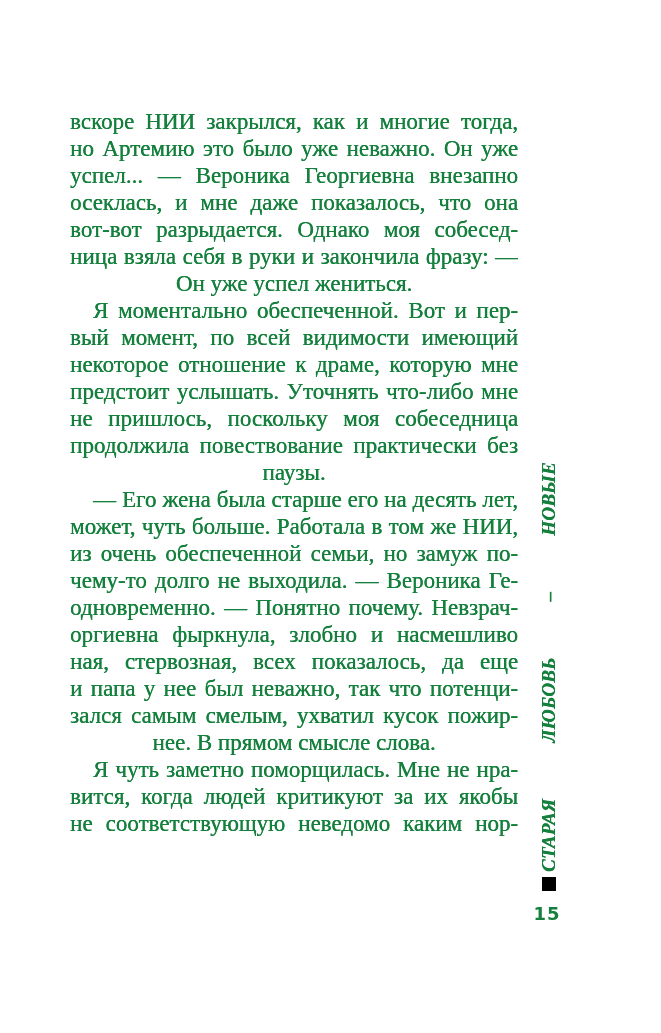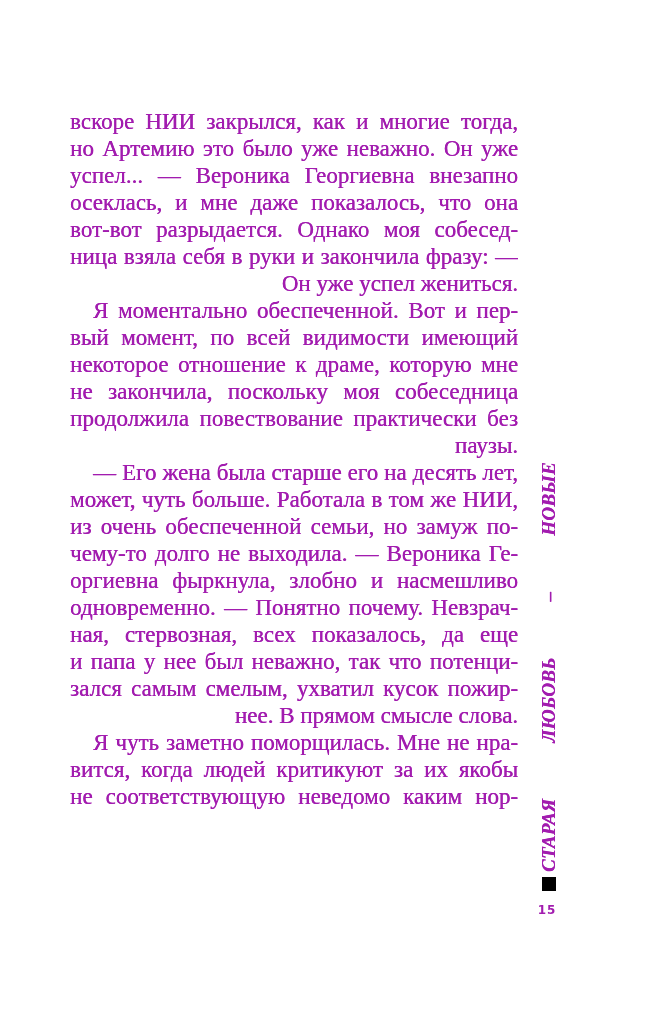--- a/index.html
+++ b/index.html
@@ -7,21 +7,21 @@
     padding: 0;
     background: #ffffff;
   }
   .page {
     position: relative;
     width: 661px;
     height: 1033px;
     background: #ffffff;
     overflow: hidden;
     font-family: "Liberation Serif", "DejaVu Serif", serif;
-    color: #a21caf;
+    color: #15803d;
     text-decoration: underline;
   }
   .text-block {
     position: absolute;
     left: 70px;
     top: 108px;
     width: 448px;
     font-size: 23px;
     line-height: 27px;
     text-shadow: 0.35px 0 0 currentColor; 
@@ -37,21 +37,21 @@
   .line.fill {
     text-align-last: justify;
   }
   .line.fill::after {
     content: "";
     display: inline-block;
     width: 100%;
     height: 0;
   }
   .line.end {
-    text-align: right;
+    text-align: center;
   }
   .line.first {
     padding-left: 23px;
   }
   .sidebar-title {
     position: absolute;
     left: 537px;
     top: 872px;
     width: 410px;
     height: 26px;
@@ -83,21 +83,21 @@
     background: #000000;
   }
   .folio {
     position: absolute;
     left: 528px;
     top: 903px;
     width: 38px;
     text-align: center;
     font-family: "DejaVu Sans", "Liberation Sans", sans-serif;
     font-weight: bold;
-    font-size: 12px;
+    font-size: 18px;
     letter-spacing: 1px;
   }
 </style>
 </head>
 <body>
 
 <div class="page">
 
   <div class="text-block">
 
@@ -108,32 +108,33 @@
       <div class="line fill">осеклась, и мне даже показалось, что она</div>
       <div class="line fill">вот-вот разрыдается. Однако моя собесед-</div>
       <div class="line fill">ница взяла себя в руки и закончила фразу: —</div>
       <div class="line end">Он уже успел жениться.</div>
     </div>
 
     <div>
       <div class="line fill first">Я моментально обеспеченной. Вот и пер-</div>
       <div class="line fill">вый момент, по всей видимости имеющий</div>
       <div class="line fill">некоторое отношение к драме, которую мне</div>
-      <div class="line fill">не закончила, поскольку моя собеседница</div>
+      <div class="line fill">предстоит услышать. Уточнять что-либо мне</div>
+      <div class="line fill">не пришлось, поскольку моя собеседница</div>
       <div class="line fill">продолжила повествование практически без</div>
       <div class="line end">паузы.</div>
     </div>
 
     <div>
       <div class="line fill first">— Его жена была старше его на десять лет,</div>
       <div class="line fill">может, чуть больше. Работала в том же НИИ,</div>
       <div class="line fill">из очень обеспеченной семьи, но замуж по-</div>
       <div class="line fill">чему-то долго не выходила. — Вероника Ге-</div>
+      <div class="line fill">одновременно. — Понятно почему. Невзрач-</div>
       <div class="line fill">оргиевна фыркнула, злобно и насмешливо</div>
-      <div class="line fill">одновременно. — Понятно почему. Невзрач-</div>
       <div class="line fill">ная, стервозная, всех показалось, да еще</div>
       <div class="line fill">и папа у нее был неважно, так что потенци-</div>
       <div class="line fill">зался самым смелым, ухватил кусок пожир-</div>
       <div class="line end">нее. В прямом смысле слова.</div>
     </div>
 
     <div>
       <div class="line fill first">Я чуть заметно поморщилась. Мне не нра-</div>
       <div class="line fill">вится, когда людей критикуют за их якобы</div>
       <div class="line fill">не соответствующую неведомо каким нор-</div>

